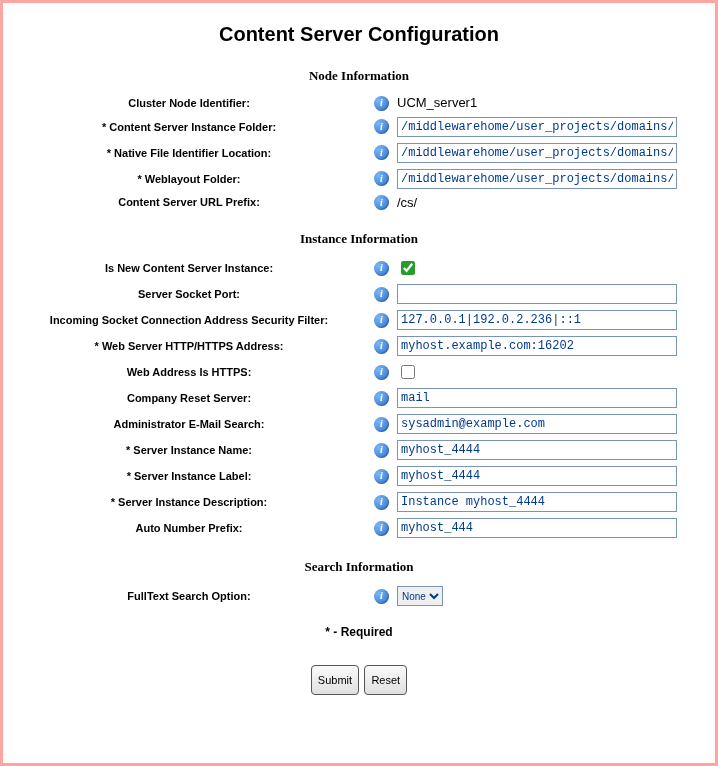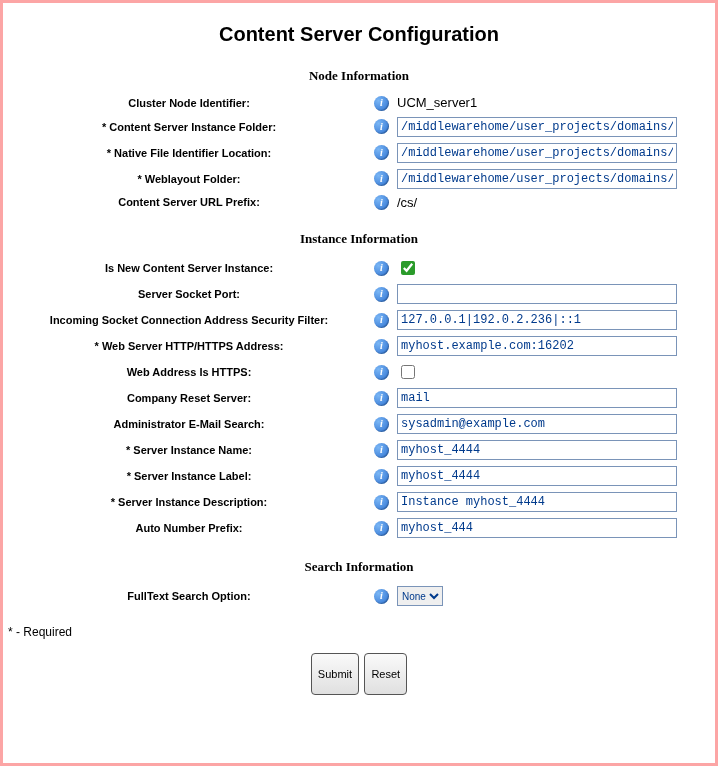--- a/index.html
+++ b/index.html
@@ -96,38 +96,38 @@
   }
   input[type="checkbox"].chk {
     width: 14px;
     height: 14px;
     accent-color: #2a9b2a;
   }
   input[type="checkbox"].chk.unchecked-blue {
     accent-color: #3a6fc0;
   }
   .required-note {
-    text-align: left;
-    font-weight: normal;
+    text-align: center;
+    font-weight: bold;
     font-size: 12px;
     margin: 16px 0 10px 0;
   }
   .button-row {
     text-align: center;
     margin-top: 4px;
   }
   button.form-btn {
     font-family: Verdana, Arial, sans-serif;
     font-size: 11px;
-    padding: 14px 6px;
+    padding: 8px 6px;
     border: 1px solid #555;
     border-radius: 4px;
     background: linear-gradient(#fafafa, #e0e0e0);
     cursor: pointer;
-    margin: 4px 1px;
+    margin: 16px 1px;
   }
   .spacer-row td { height: 10px; }
 </style>
 </head>
 <body>
 
 <div class="container">
 
   <h1 class="page-title">Content Server Configuration</h1>
 

